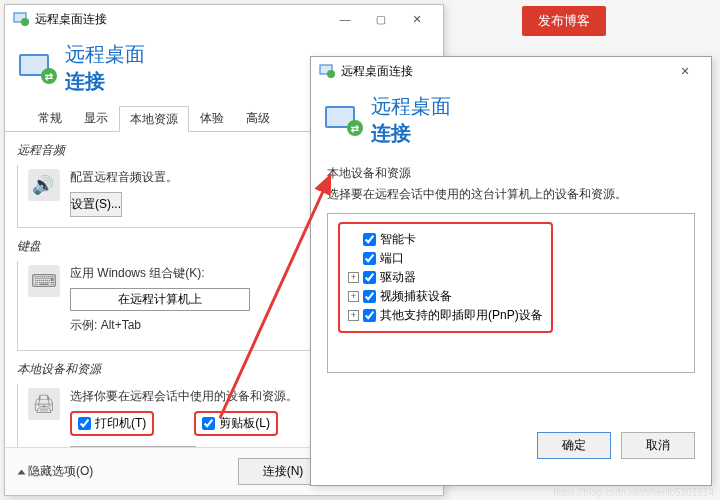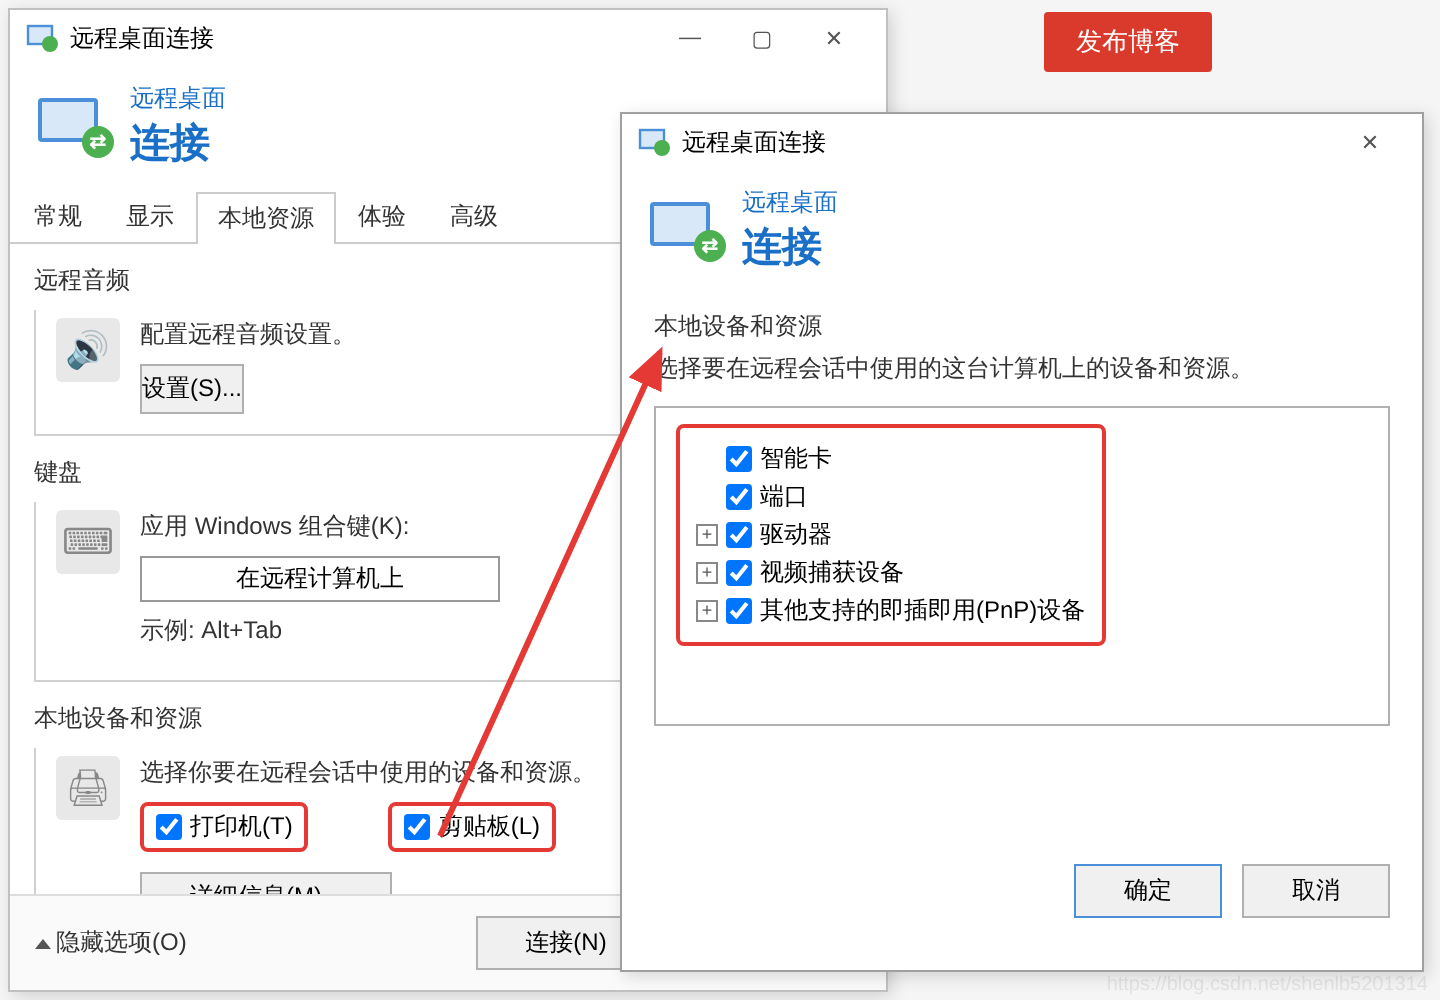--- a/index.html
+++ b/index.html
@@ -11,30 +11,30 @@
 
 .titlebar { height: 28px; display: flex; align-items: center; padding: 0 8px; font-size: 12px; background: #fff; }
 .titlebar .icon { width: 16px; height: 16px; margin-right: 6px; }
 .titlebar .spacer { flex: 1; }
 .titlebar .wbtn { width: 36px; height: 24px; display: flex; align-items: center; justify-content: center; color: #555; font-size: 11px; }
 
 .banner { display: flex; align-items: center; padding: 8px 14px 10px 14px; background: #fff; }
 .banner .bicon { width: 36px; height: 28px; margin-right: 10px; position: relative; }
 .banner .bicon .mon { width: 30px; height: 22px; border: 2px solid #4a8fd8; border-radius: 2px; background: #d8e8f8; }
 .banner .bicon .grn { position: absolute; right: -2px; bottom: -2px; width: 16px; height: 16px; background: #4caf50; border-radius: 50%; display:flex;align-items:center;justify-content:center;color:#fff;font-size:10px;font-weight:bold; }
-.banner .btxt .l1 { color: #1a6fc7; font-size: 12px; font-weight: 400; }
+.banner .btxt .l1 { color: #1a6fc7; font-size: 20px; font-weight: 400; }
 .banner .btxt .l2 { color: #1a6fc7; font-size: 20px; font-weight: 700; }
 
-.tabs { display: flex; border-bottom: 1px solid #ccc; padding: 0 1px; font-size: 12px; }
+.tabs { display: flex; border-bottom: 1px solid #ccc; padding: 0 22px; font-size: 12px; }
 .tab { padding: 4px 10px; color: #333; border: 1px solid transparent; border-bottom: none; cursor: pointer; }
 .tab.active { border-color: #ccc; background: #fff; position: relative; top: 1px; }
 
 .content { padding: 6px 12px; font-size: 12px; }
 .group { border: 1px solid #d0d0d0; border-radius: 0; margin: 6px 0 10px 0; padding: 8px 10px 10px 10px; position: relative; }
-.nogroup { margin: 4px 0 2px 0; font-size: 12px; color: #333; }
+.nogroup { margin: 4px 0 2px 0; font-size: 12px; color: #333; font-style: italic; }
 
 .row { display: flex; align-items: flex-start; gap: 10px; }
 .devicon { width: 32px; height: 32px; flex-shrink: 0; background: #e8e8e8; border-radius: 3px; display:flex;align-items:center;justify-content:center;color:#888;font-size:18px; }
 .stack { flex: 1; }
 .desc { font-size: 12px; color: #333; margin-bottom: 6px; }
 .btn { background: #f0f0f0; border: 1px solid #b0b0b0; padding: 3px 0; font-size: 12px; cursor: pointer; }
 .btn.primary { border-color: #4a8fd8; }
 .btn.big { padding: 4px 24px; }
 .sel { width: 180px; border: 1px solid #999; background: #fff; padding: 2px 6px; font-size: 12px; text-align: center; }
 

